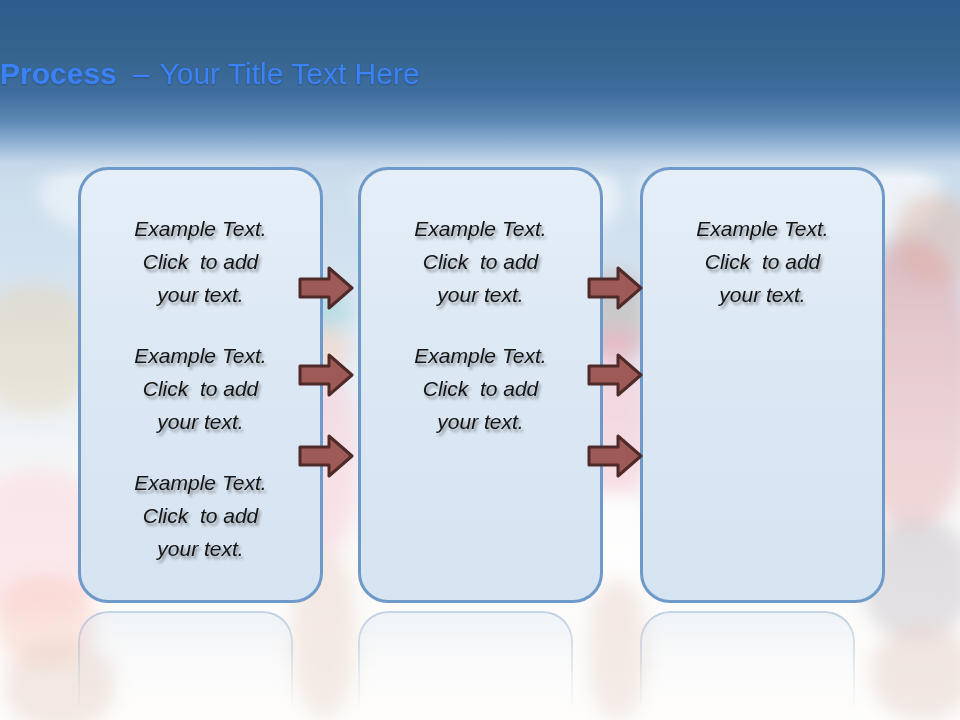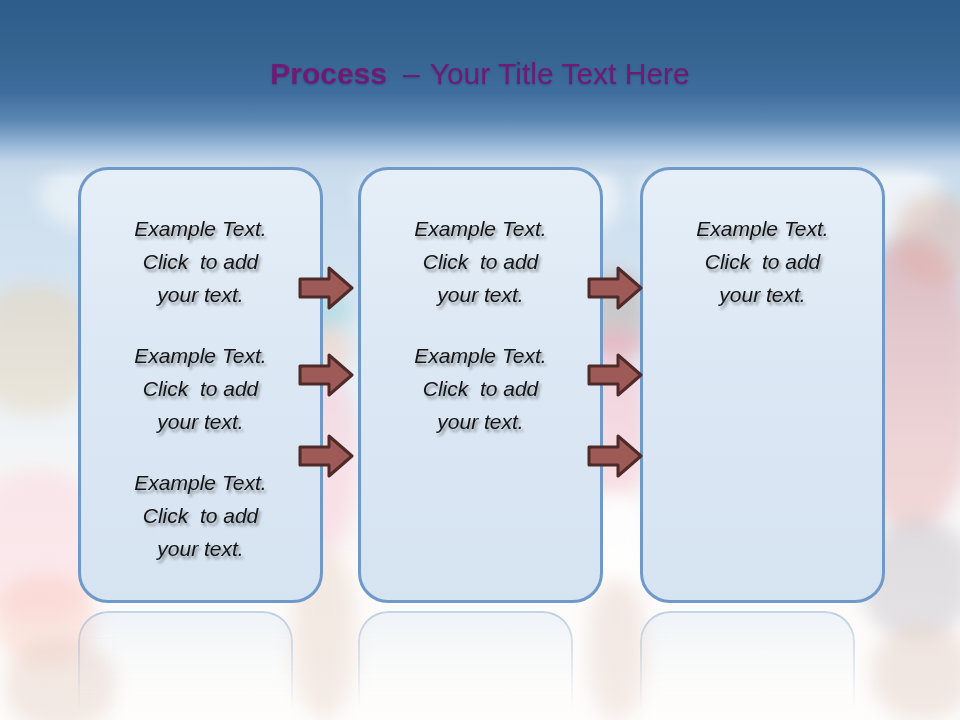--- a/index.html
+++ b/index.html
@@ -23,21 +23,21 @@
   }
   
   .header{
     position:absolute;left:0;top:0;width:960px;height:178px;
     background:linear-gradient(180deg,
       #2e5c8b 0%,#35648f 30%,#3f6d9d 52%,#5d88b4 68%,
       #8fb1d3 80%,#c3d6e8 91%,rgba(207,224,238,0) 100%);
   }
   .title{
     position:absolute;left:0;top:56px;width:100%;
-    text-align:center;color:#701a75;font-size:30px;line-height:36px;
+    color:#3b82f6;font-size:30px;line-height:36px;
     text-shadow:0 1px 2px rgba(20,40,70,0.35);white-space:nowrap;
   }
   .title .kw{font-weight:700;margin-right:16px;}
   .title .sep{font-weight:400;margin-right:10px;}
   .title .rest{font-weight:400;}
   
   .pbox{
     position:absolute;top:167px;width:245px;height:436px;
     box-sizing:border-box;border:3px solid #6e99c8;border-radius:30px;
     background:linear-gradient(180deg,#e6eff8 0%,#dce8f4 40%,#d6e3f1 100%);

